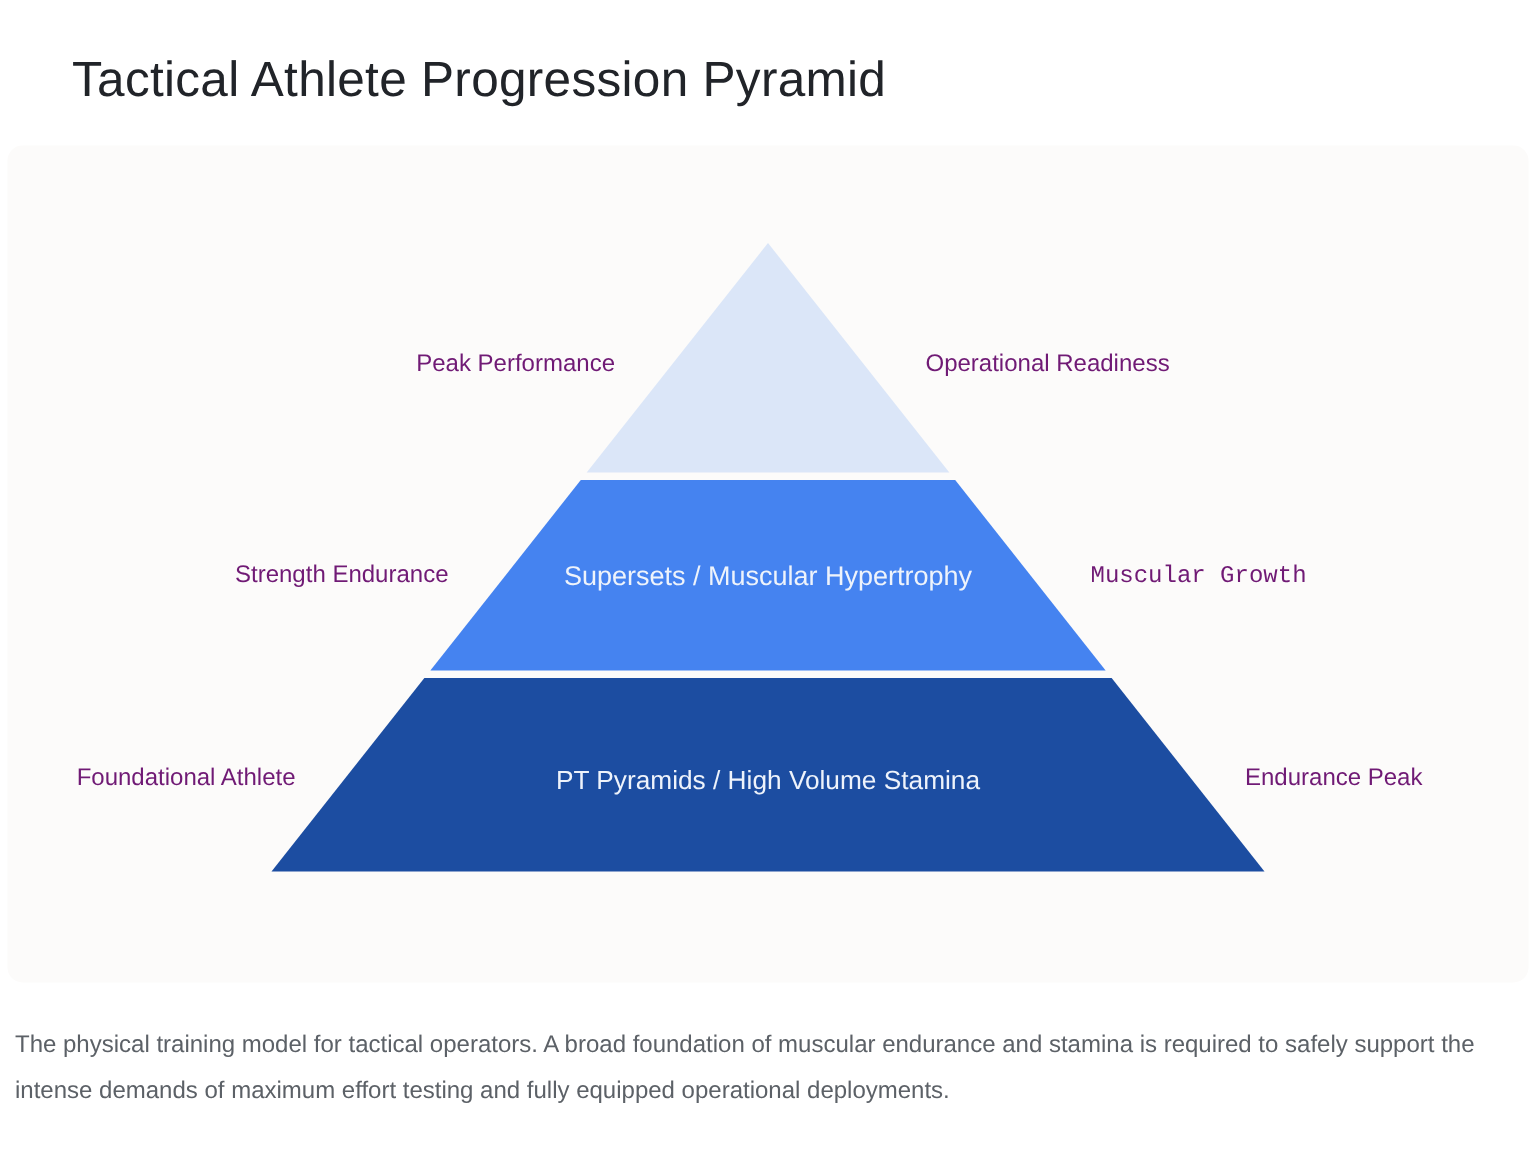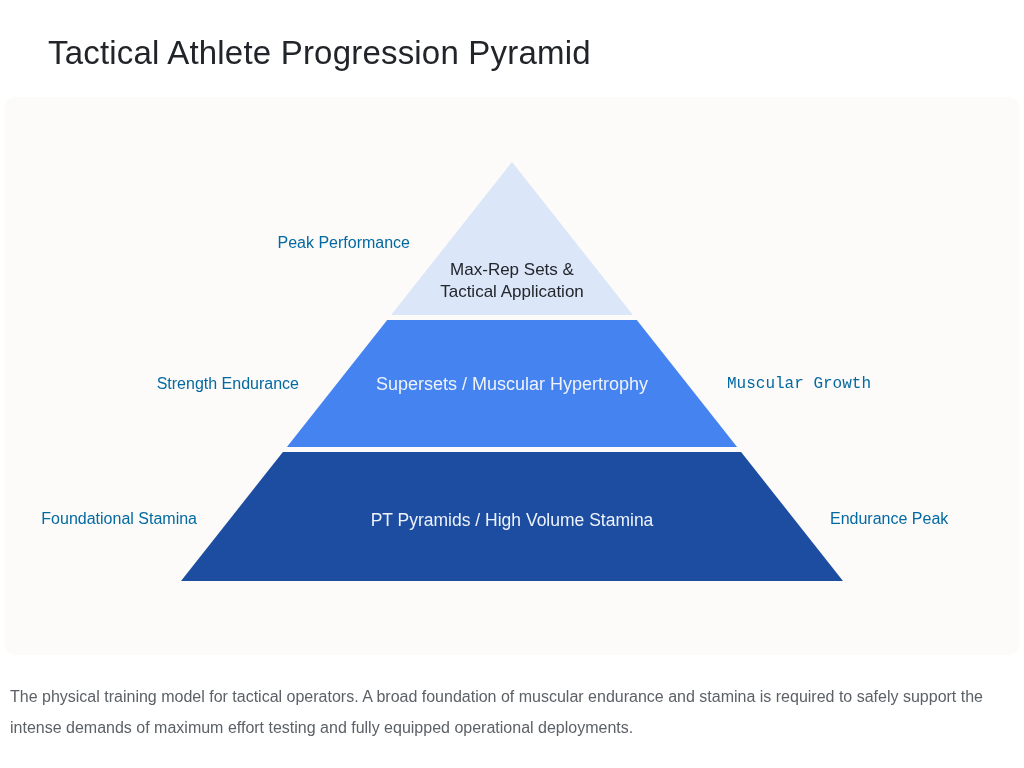--- a/index.html
+++ b/index.html
@@ -65,21 +65,21 @@
   .tier-label--bottom {
     top: 509px;
     font-size: 17.5px;
     line-height: 22px;
     font-weight: 400;
   }
   .side-label {
     position: absolute;
     font-size: 16px;
     line-height: 20px;
-    color: #0369a1;
+    color: #701a75;
     white-space: nowrap;
   }
   .side-label--left { text-align: right; }
   .side-label--right { text-align: left; }
   .lbl-peak        { right: 614px; top: 233px; }
   .lbl-operational { left: 617px;  top: 233px; }
   .lbl-strength    { right: 725px; top: 374px; }
   .lbl-muscular    { left: 727px;  top: 374px; font-family: Liberation Mono, monospace; }
   .lbl-foundation  { right: 827px; top: 509px; }
   .lbl-endurance   { left: 830px;  top: 509px; }
@@ -101,33 +101,32 @@
   <div class="page-title">Tactical Athlete Progression Pyramid</div>
 
   <div class="diagram-card"></div>
 
   <svg class="pyramid-svg" viewBox="0 0 1024 768" xmlns="http://www.w3.org/2000/svg">
     <polygon points="512,162 632.9,315 391.1,315" fill="#dbe6f8"></polygon>
     <polygon points="387.2,320 636.8,320 737.1,447 286.9,447" fill="#4583f0"></polygon>
     <polygon points="282.9,452 741.1,452 843,581 181,581" fill="#1c4da1"></polygon>
   </svg>
 
-  <div class="tier-label tier-label--top" style="color: rgb(35, 38, 43);">Max-Rep Sets &amp;
-Tactical Application</div>
 
   <div class="tier-label tier-label--middle" style="color: rgb(238, 243, 251);">Supersets / Muscular Hypertrophy</div>
 
   <div class="tier-label tier-label--bottom" style="color: rgb(238, 243, 251);">PT Pyramids / High Volume Stamina</div>
 
   <div class="side-label side-label--left lbl-peak">Peak Performance</div>
 
+  <div class="side-label side-label--right lbl-operational">Operational Readiness</div>
 
   <div class="side-label side-label--left lbl-strength">Strength Endurance</div>
 
   <div class="side-label side-label--right lbl-muscular">Muscular Growth</div>
 
-  <div class="side-label side-label--left lbl-foundation">Foundational Stamina</div>
+  <div class="side-label side-label--left lbl-foundation">Foundational Athlete</div>
 
   <div class="side-label side-label--right lbl-endurance">Endurance Peak</div>
 
   <div class="caption">The physical training model for tactical operators. A broad foundation of muscular endurance and stamina is required to safely support the intense demands of maximum effort testing and fully equipped operational deployments.</div>
 
 </div>
 
 </body></html>

